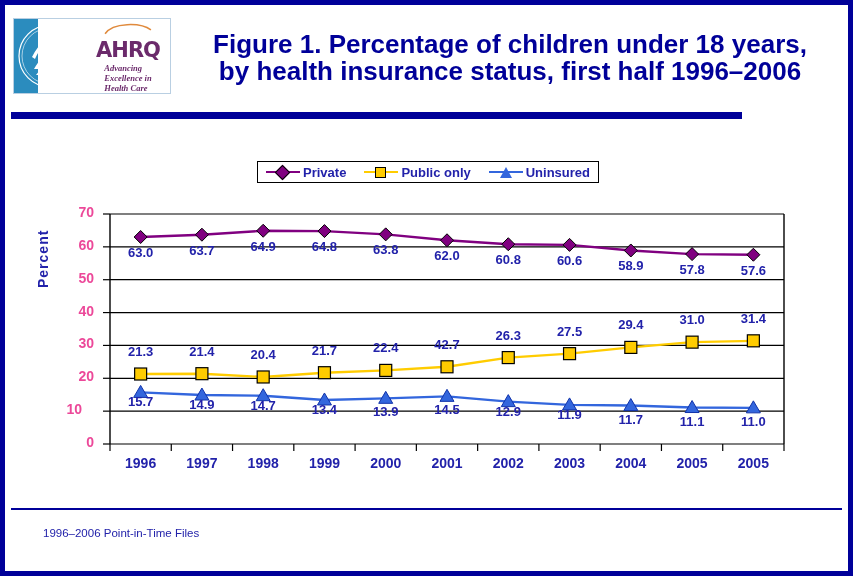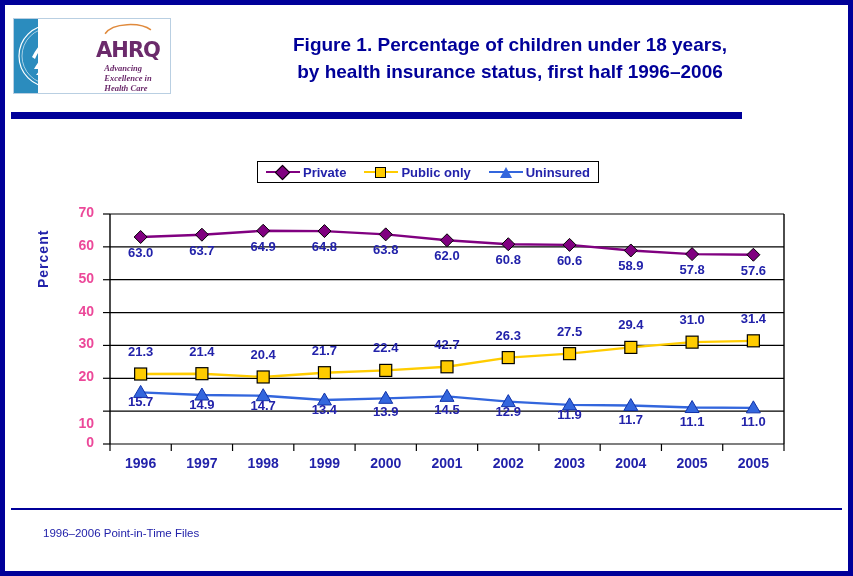--- a/index.html
+++ b/index.html
@@ -80,21 +80,21 @@
 
   #title {
     position: absolute;
     left: 180px;
     top: 26px;
     width: 650px;
     text-align: center;
     color: #000099;
     font-family: "Liberation Sans", sans-serif;
     font-weight: bold;
-    font-size: 19px;
+    font-size: 26px;
     line-height: 27px;
   }
 
   #header-rule {
     position: absolute;
     left: 6px;
     top: 107px;
     width: 731px;
     height: 7px;
     background: #000099;
@@ -364,21 +364,21 @@
         <polygon points="319.4545454545455,387.9714285714286 326.4545454545455,399.9714285714286 312.4545454545455,399.9714285714286" fill="#3366dd" stroke="#1133aa" stroke-width="1"></polygon>
         <polygon points="380.72727272727275,386.3285714285714 387.72727272727275,398.3285714285714 373.72727272727275,398.3285714285714" fill="#3366dd" stroke="#1133aa" stroke-width="1"></polygon>
         <polygon points="442,384.35714285714283 449,396.35714285714283 435,396.35714285714283" fill="#3366dd" stroke="#1133aa" stroke-width="1"></polygon>
         <polygon points="503.27272727272725,389.6142857142857 510.27272727272725,401.6142857142857 496.27272727272725,401.6142857142857" fill="#3366dd" stroke="#1133aa" stroke-width="1"></polygon>
         <polygon points="564.5454545454545,392.9 571.5454545454545,404.9 557.5454545454545,404.9" fill="#3366dd" stroke="#1133aa" stroke-width="1"></polygon>
         <polygon points="625.8181818181819,393.5571428571429 632.8181818181819,405.5571428571429 618.8181818181819,405.5571428571429" fill="#3366dd" stroke="#1133aa" stroke-width="1"></polygon>
         <polygon points="687.0909090909091,395.5285714285714 694.0909090909091,407.5285714285714 680.0909090909091,407.5285714285714" fill="#3366dd" stroke="#1133aa" stroke-width="1"></polygon>
         <polygon points="748.3636363636364,395.8571428571429 755.3636363636364,407.8571428571429 741.3636363636364,407.8571428571429" fill="#3366dd" stroke="#1133aa" stroke-width="1"></polygon>
       </svg>
   <div class="y-tick-label" style="left: 57px; top: 429px;">0</div>
-      <div class="y-tick-label" style="left: 57px; top: 396.143px; margin-top: 14px;">10</div>
+      <div class="y-tick-label" style="left: 45px; top: 396.143px;">10</div>
       <div class="y-tick-label" style="left: 57px; top: 363.286px;">20</div>
       <div class="y-tick-label" style="left: 57px; top: 330.429px;">30</div>
       <div class="y-tick-label" style="left: 57px; top: 297.571px;">40</div>
       <div class="y-tick-label" style="left: 57px; top: 264.714px;">50</div>
       <div class="y-tick-label" style="left: 57px; top: 231.857px;">60</div>
       <div class="y-tick-label" style="left: 57px; top: 199px;">70</div>
       <div class="x-tick-label" style="left: 105.636px;">1996</div>
       <div class="x-tick-label" style="left: 166.909px;">1997</div>
       <div class="x-tick-label" style="left: 228.182px;">1998</div>
       <div class="x-tick-label" style="left: 289.455px;">1999</div>

